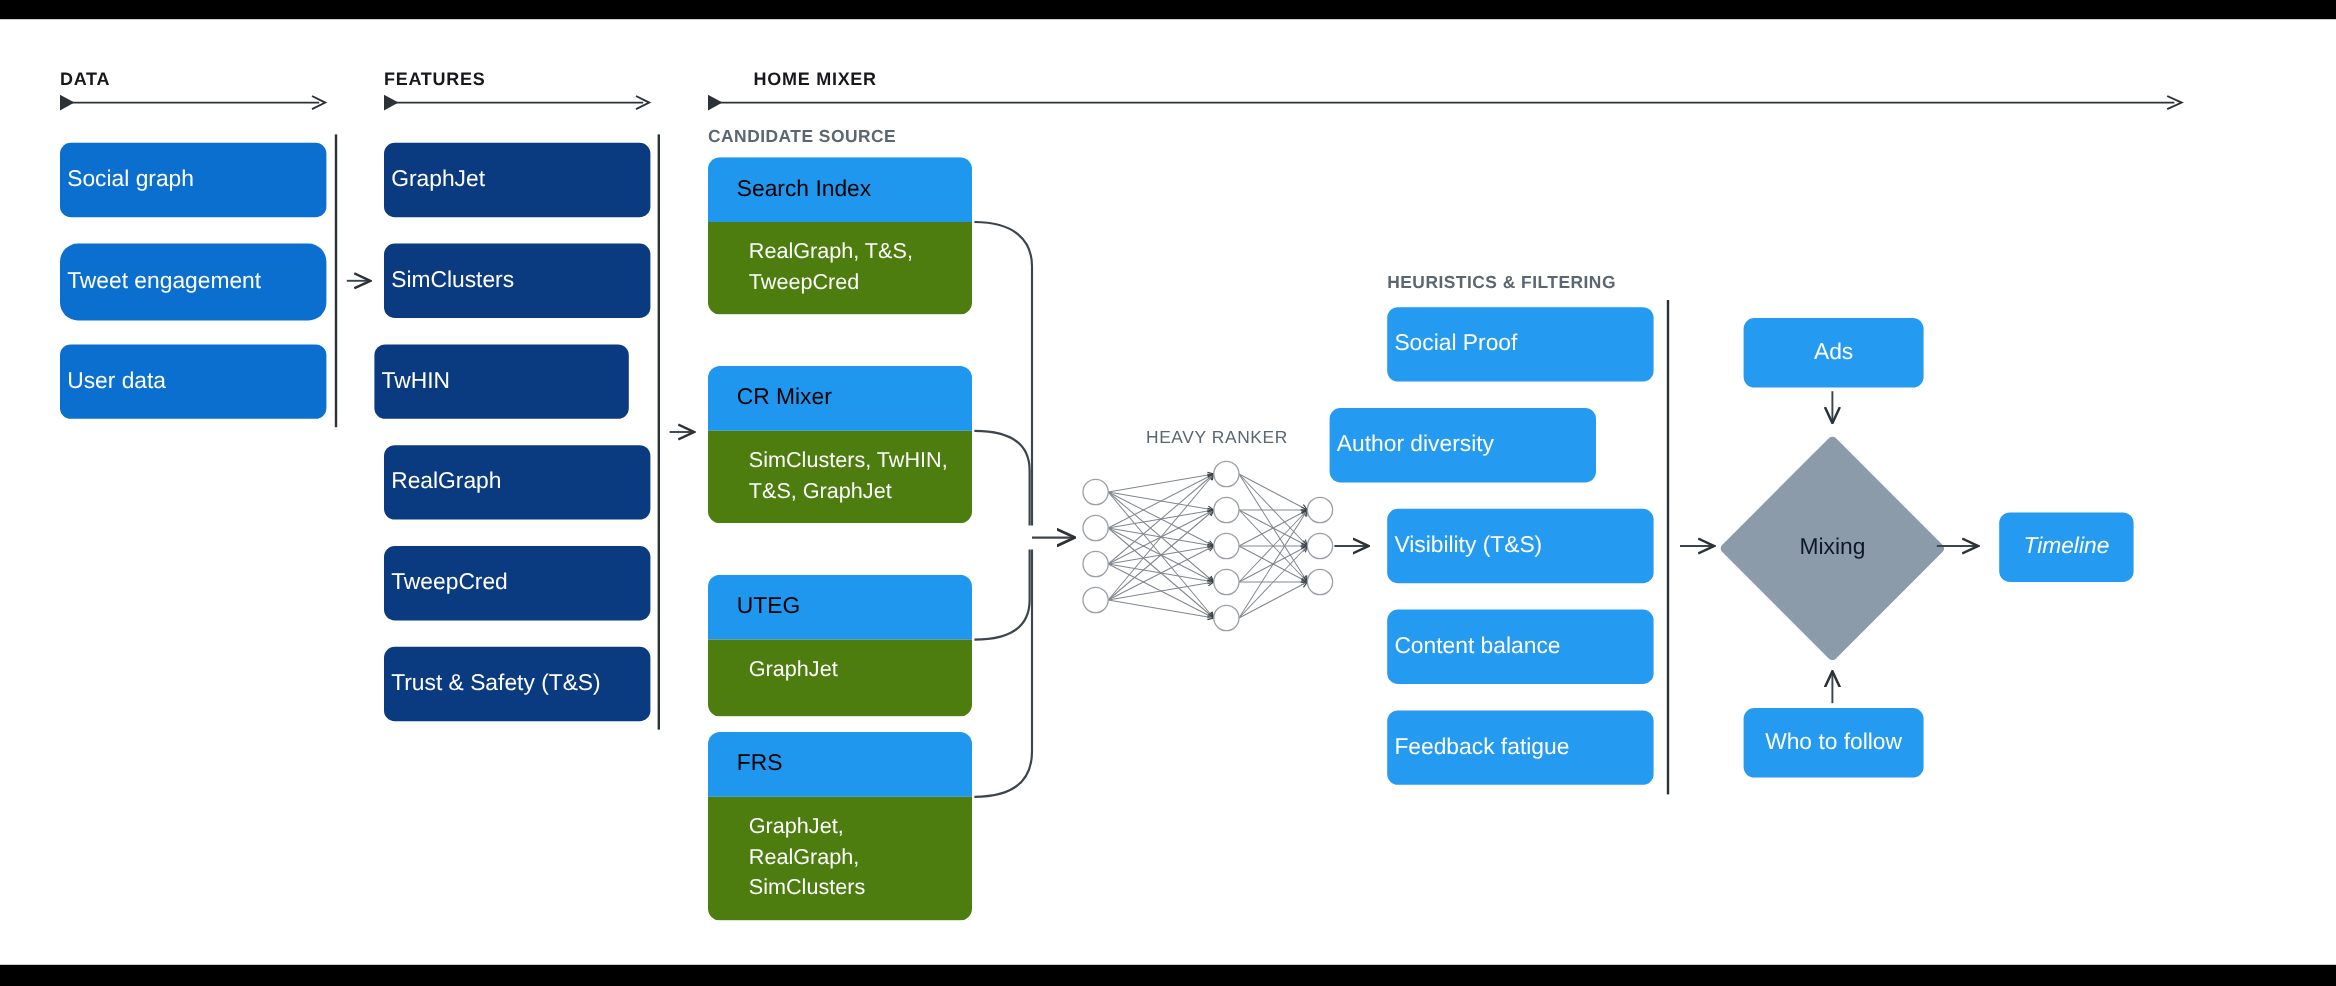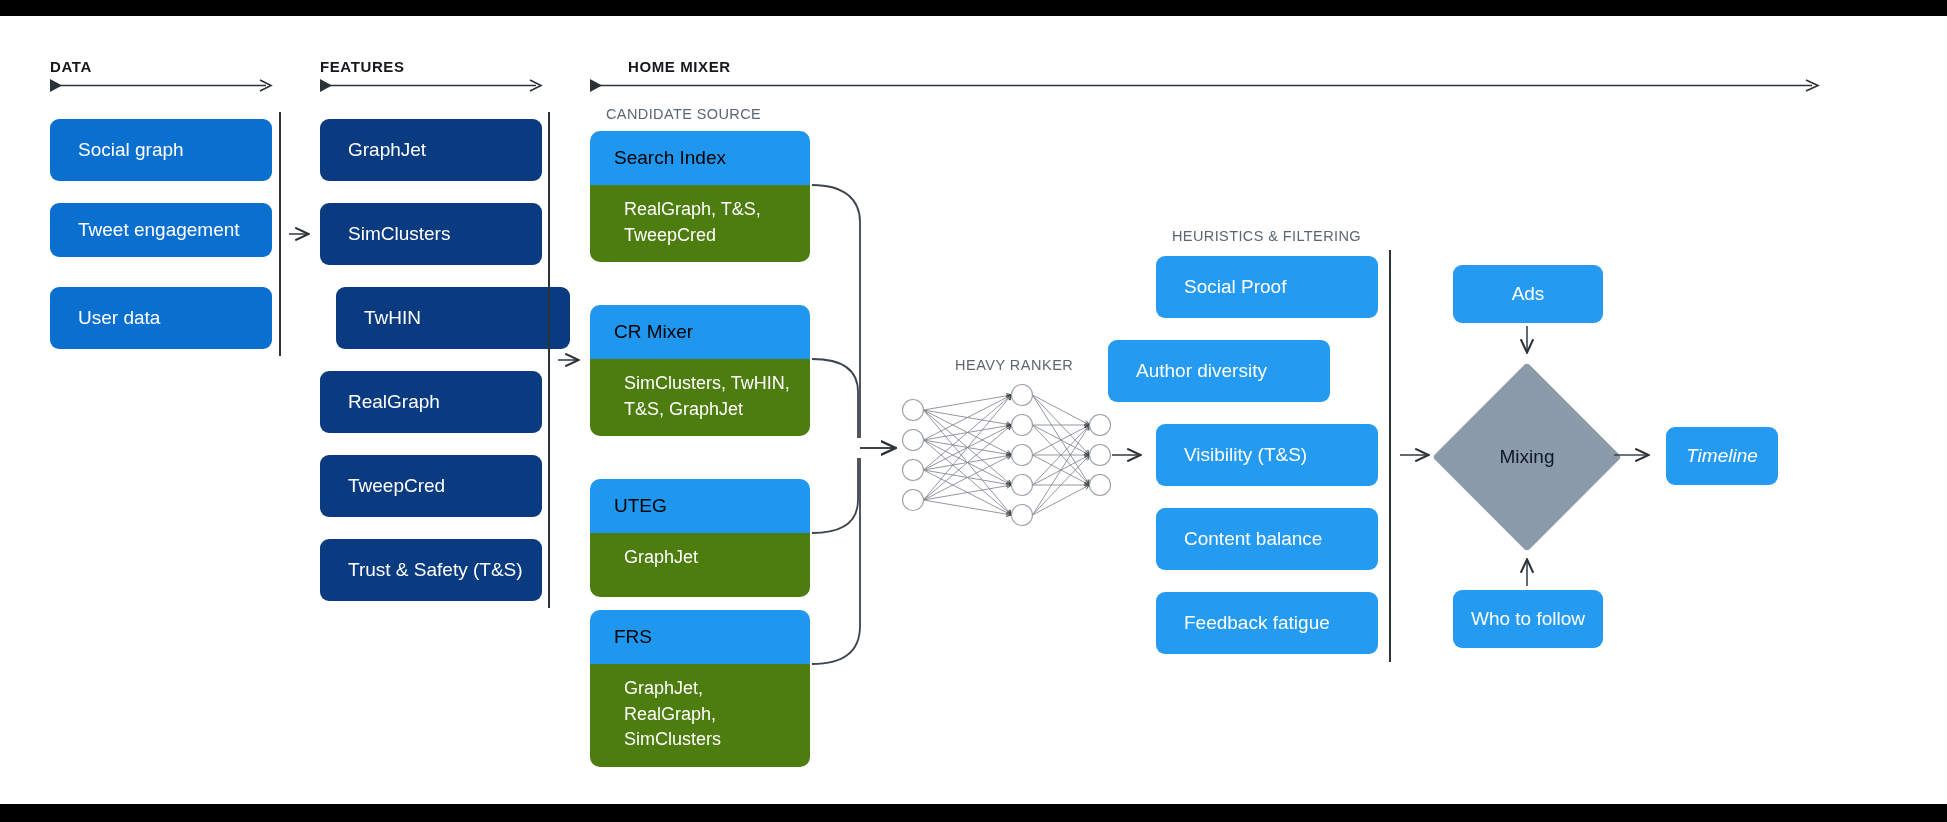--- a/index.html
+++ b/index.html
@@ -19,30 +19,30 @@
 
   
   .sec-title {
     position: absolute;
     font-size: 15px; font-weight: 700; letter-spacing: .6px;
     color: #16181C; white-space: nowrap;
   }
 
   .sub-title {
     position: absolute;
-    font-size: 14.5px; font-weight: 400; letter-spacing: .4px;
-    color: #5B6670; white-space: nowrap; margin-left: 16px;
+    font-size: 14.5px; font-weight: 700; letter-spacing: .4px;
+    color: #5B6670; white-space: nowrap;
   }
 
   
   .box {
     position: absolute;
     border-radius: 9px;
     display: flex; align-items: center;
-    padding-left: 28px;
+    padding-left: 6px;
     color: #ffffff;
     font-size: 19px;
     line-height: 1.28;
     white-space: nowrap;
   }
   .box.data   { background: #0B6FD0; }
   .box.feat   { background: #0A3A7F; }
   .box.heur   { background: #249BF0; }
   .box.plain  { background: #249BF0; justify-content: center; padding-left: 0; }
 
@@ -96,34 +96,34 @@
   <div class="sec-title" style="left:50px;  top:58px;">DATA</div>
   <div class="sec-title" style="left:320px; top:58px;">FEATURES</div>
   <div class="sec-title" style="left:590px; top:58px;margin-left:38px;">HOME MIXER</div>
 
   <div class="sub-title" style="left:590px;  top:106px;">CANDIDATE SOURCE</div>
   <div class="sub-title" style="left:1156px; top:228px;">HEURISTICS &amp; FILTERING</div>
 
   <div class="box data" style="left:50px; top:119px; width:222px; height:62px;">
       <span>Social graph</span>
     </div>
-  <div class="box data" style="left:50px; top:203px; width:222px; height:54px;">
+  <div class="box data" style="left:50px; top:203px; width:222px; height:64px;border-radius:15px;">
       <span>Tweet engagement</span>
     </div>
   <div class="box data" style="left:50px; top:287px; width:222px; height:62px;">
       <span>User data</span>
     </div>
 
   <div class="box feat" style="left:320px; top:119px; width:222px; height:62px;">
       <span>GraphJet</span>
     </div>
   <div class="box feat" style="left:320px; top:203px; width:222px; height:62px;">
       <span>SimClusters</span>
     </div>
-  <div class="box feat" style="left:336px; top:287px; width:234px; height:62px;text-align:center;">
+  <div class="box feat" style="left:312px; top:287px; width:212px; height:62px;text-align:center;">
       <span>TwHIN</span>
     </div>
   <div class="box feat" style="left:320px; top:371px; width:222px; height:62px;">
       <span>RealGraph</span>
     </div>
   <div class="box feat" style="left:320px; top:455px; width:222px; height:62px;">
       <span>TweepCred</span>
     </div>
   <div class="box feat" style="left:320px; top:539px; width:222px; height:62px;">
       <span>Trust &amp; Safety (T&amp;S)</span>

